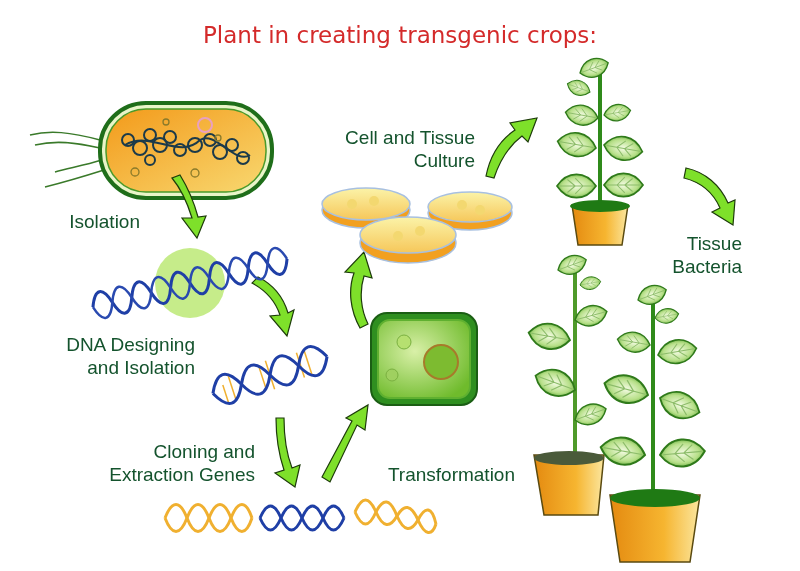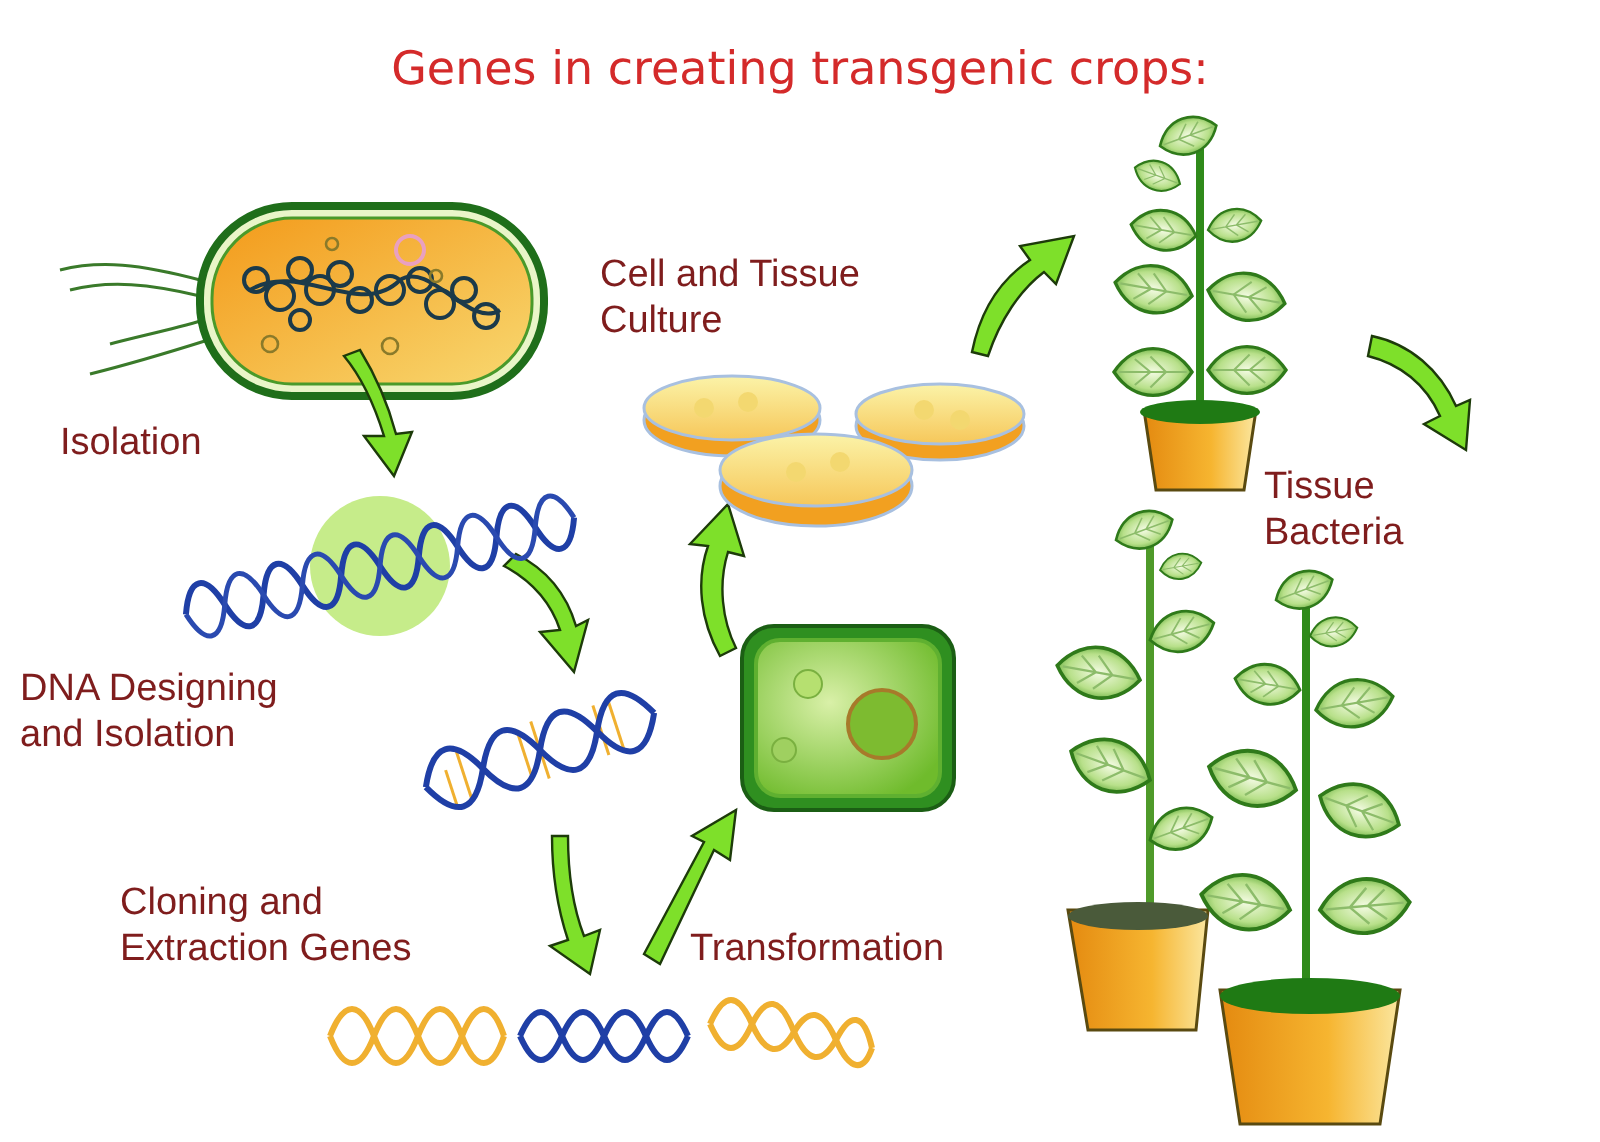--- a/index.html
+++ b/index.html
@@ -1,24 +1,24 @@
 <!DOCTYPE html>
 <html><head>
   <meta charset="utf-8">
   <style>
     html, body { margin: 0; padding: 0; background: #ffffff; }
     body { width: 800px; height: 571px; position: relative; overflow: hidden; font-family: "Liberation Sans", sans-serif; }
     .title { position: absolute; top: 22px; left: 0; width: 800px; text-align: center; color: #d42a2a; font-size: 23px; font-family: "DejaVu Sans", sans-serif; font-weight: normal; letter-spacing: 0px; }
-    .label { position: absolute; color: #7f1d1d; font-size: 19px; line-height: 23px; text-align: left; font-family: "Liberation Sans", sans-serif; }
+    .label { position: absolute; color: #14532d; font-size: 19px; line-height: 23px; text-align: right; font-family: "Liberation Sans", sans-serif; }
     .art { position: absolute; left: 0; top: 0; }
   </style>
 </head>
 <body>
 
-<div class="title">Genes in creating transgenic crops:</div>
+<div class="title">Plant in creating transgenic crops:</div>
 
 <svg class="art" width="800" height="571" viewBox="0 0 800 571">
   <defs>
     <linearGradient id="bactGrad" x1="0" y1="0" x2="1" y2="1">
       <stop offset="0" stop-color="#f39a1a"></stop>
       <stop offset="1" stop-color="#f8d870"></stop>
     </linearGradient>
     <linearGradient id="dishGrad" x1="0" y1="0" x2="0" y2="1">
       <stop offset="0" stop-color="#fbf3a8"></stop>
       <stop offset="1" stop-color="#f6c75a"></stop>

